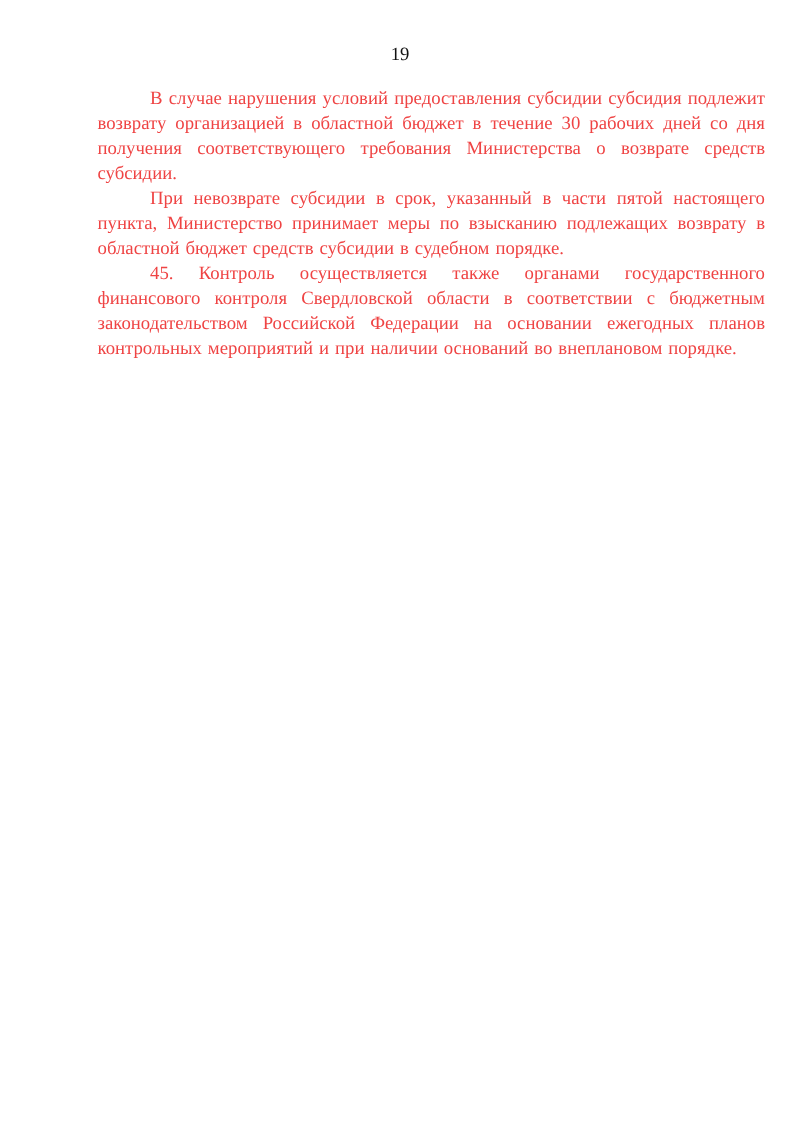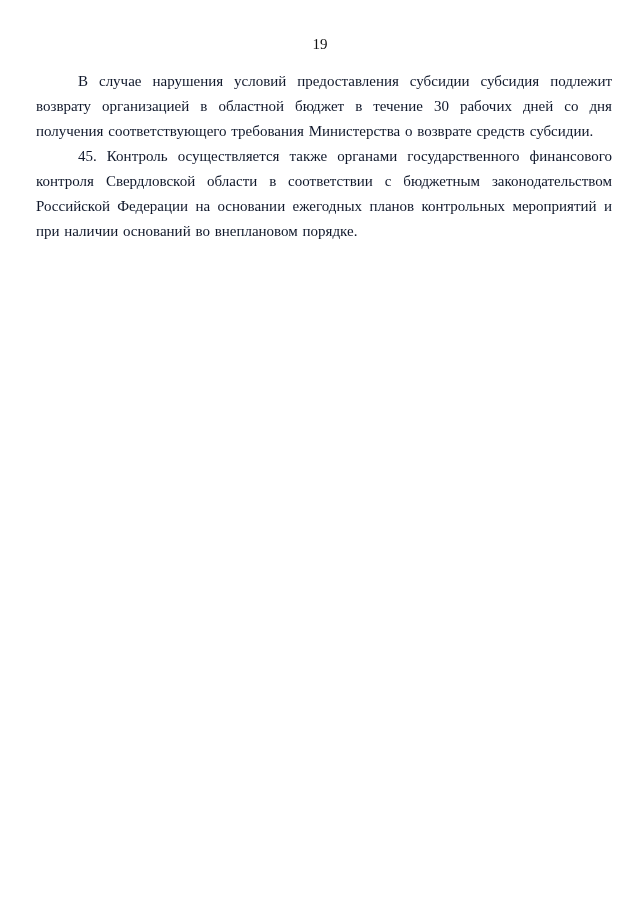--- a/index.html
+++ b/index.html
@@ -20,38 +20,39 @@
 
   .page-number {
     margin-top: 36px;
     text-align: center;
     font-size: 15px;
     line-height: 16px;
     color: #111111;
   }
 
   .text-block {
-    margin: 17px 28px 0 36px; 
+    margin: 17px 28px 0 78px; 
     font-size: 15px;
-    line-height: 25px;
+    line-height: 20px;
     text-align: justify;
     text-align-last: left;
-    color: #0f172a;
+    color: #ef4444;
   }
 
   .text-block p {
     text-indent: 42px;
     word-spacing: 1px;
   }
 </style>
 </head>
 <body>
 
 <div class="page">
 
   <div class="page-number">19</div>
 
   <div class="text-block">
     <p>В случае нарушения условий предоставления субсидии субсидия подлежит возврату организацией в областной бюджет в течение 30 рабочих дней со дня получения соответствующего требования Министерства о возврате средств субсидии.</p>
+    <p>При невозврате субсидии в срок, указанный в части пятой настоящего пункта, Министерство принимает меры по взысканию подлежащих возврату в областной бюджет средств субсидии в судебном порядке.</p>
     <p>45. Контроль осуществляется также органами государственного финансового контроля Свердловской области в соответствии с бюджетным законодательством Российской Федерации на основании ежегодных планов контрольных мероприятий и при наличии оснований во внеплановом порядке.</p>
   </div>
 
 </div>
 
 </body></html>

